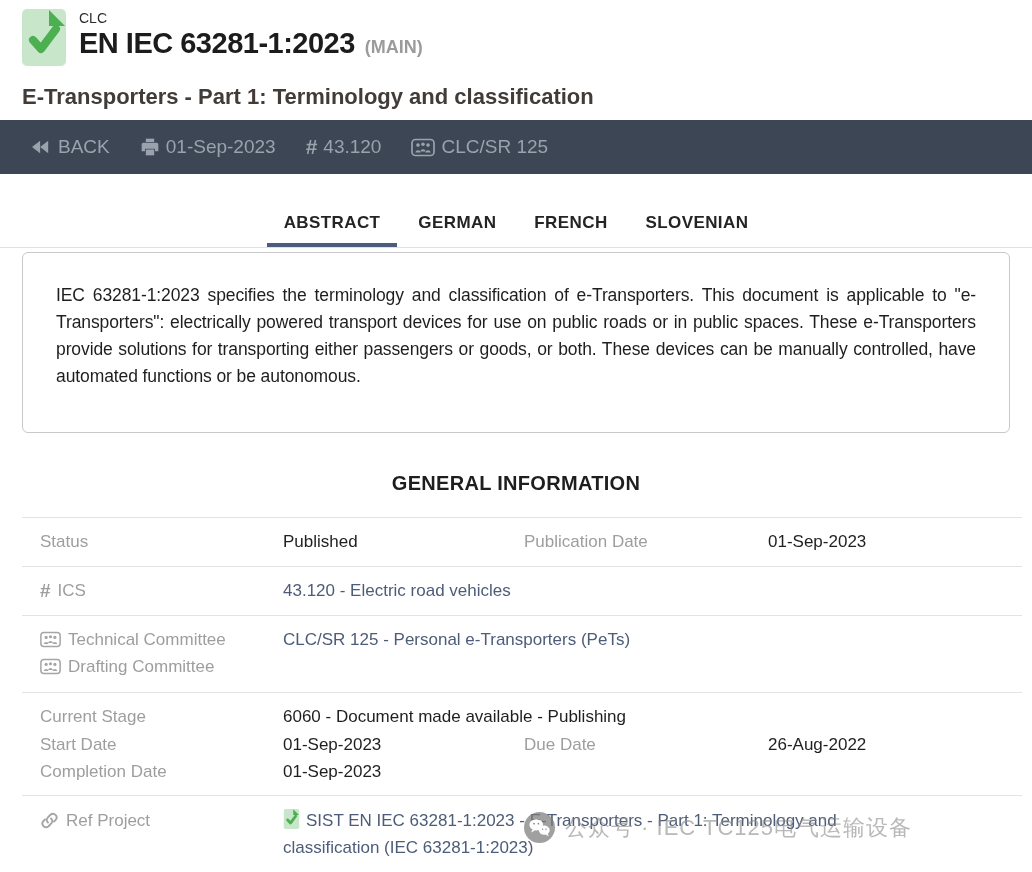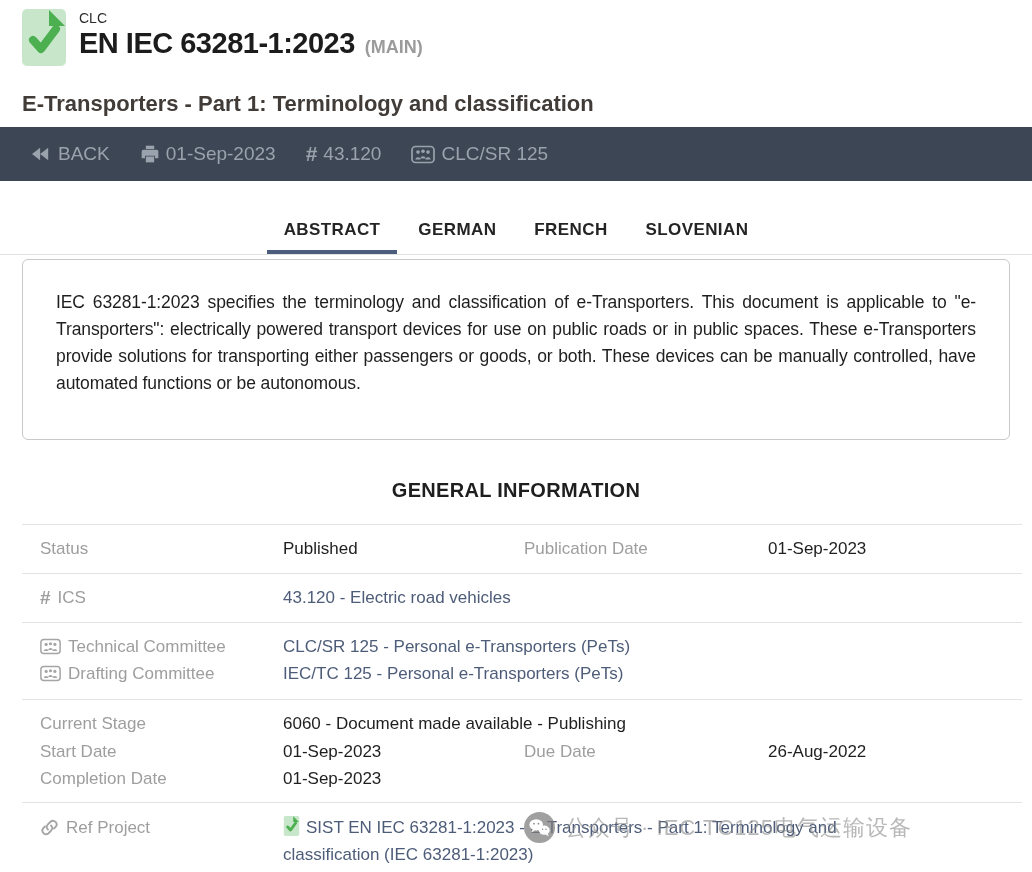--- a/index.html
+++ b/index.html
@@ -7,21 +7,21 @@
               font-family:"Liberation Sans", sans-serif; position:relative; }
 
   
   .header { padding:9px 22px 0 22px; }
   .header-top { display:flex; align-items:flex-start; gap:13px; }
   .doc-icon { width:44px; height:57px; flex:0 0 auto; }
   .org-label { font-size:14px; color:#2b2b2b; margin-top:1px; }
   .title-row { display:flex; align-items:baseline; gap:10px; margin-top:1px; }
   .page-title { font-size:29px; font-weight:bold; color:#1c1c1c; letter-spacing:-0.5px; }
   .main-tag { font-size:18px; font-weight:bold; color:#9b9b9b; }
-  .subtitle { font-size:22px; font-weight:bold; color:#413c38; margin-top:25px; }
+  .subtitle { font-size:22px; font-weight:bold; color:#413c38; margin-top:18px; }
 
   
   .toolbar { margin-top:10px; height:54px; background:#3d4654; display:flex;
              align-items:center; gap:30px; padding:16px 30px; }
   .tb-item { display:flex; align-items:center; gap:6px; color:#9aa2ad;
              font-size:19px; cursor:pointer; }
   .tb-item svg { display:block; }
   .tb-hash { font-size:21px; font-weight:bold; }
 
   
@@ -171,21 +171,20 @@
             <circle cx="17" cy="6.6" r="1.8" stroke="none"></circle>
           <path d="M4.2 14 a2.9 2.9 0 0 1 5.6 0 z" stroke="none"></path>
           <path d="M9.2 13 a2.9 2.9 0 0 1 5.6 0 z" stroke="none"></path>
           <path d="M14.2 14 a2.9 2.9 0 0 1 5.6 0 z" stroke="none"></path>
         </svg>
         <span>Drafting Committee</span>
       </div>
     </div>
     <div>
       <div class="val"><span class="link">CLC/SR 125 - Personal e-Transporters (PeTs)</span></div>
-      <div class="val"><span class="link">IEC/TC 125 - Personal e-Transporters (PeTs)</span></div>
     </div>
   </div>
 
   <div class="info-row cols-4 row-stage">
     <div class="lbl">Current Stage</div>
     <div class="val span3">6060 - Document made available - Publishing</div>
     <div class="lbl">Start Date</div>
     <div class="val">01-Sep-2023</div>
     <div class="lbl">Due Date</div>
     <div class="val">26-Aug-2022</div>

